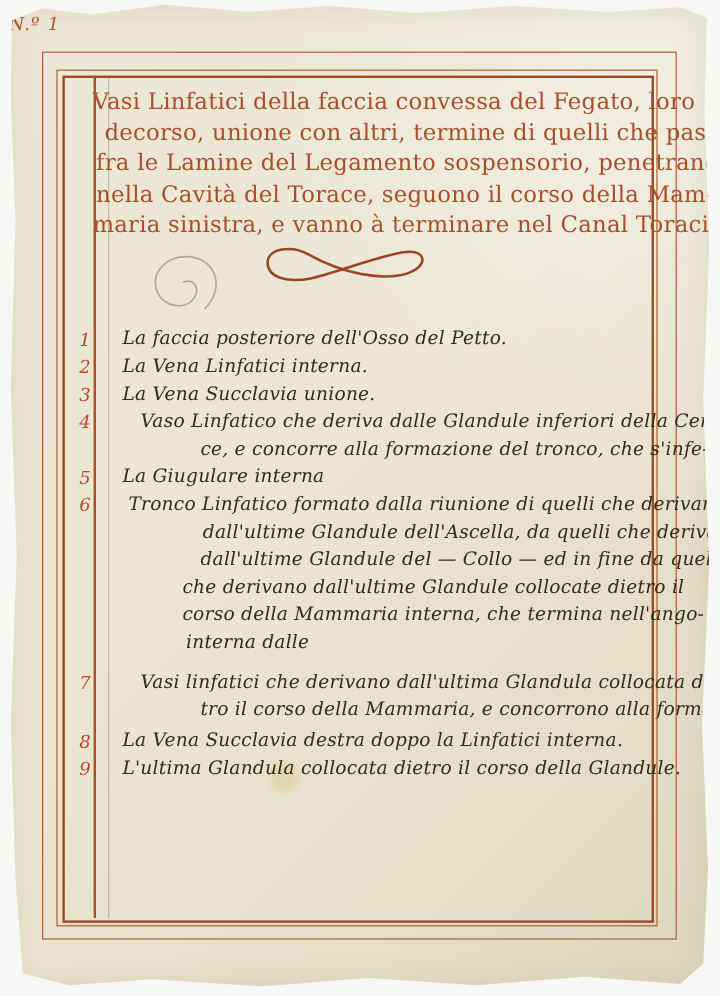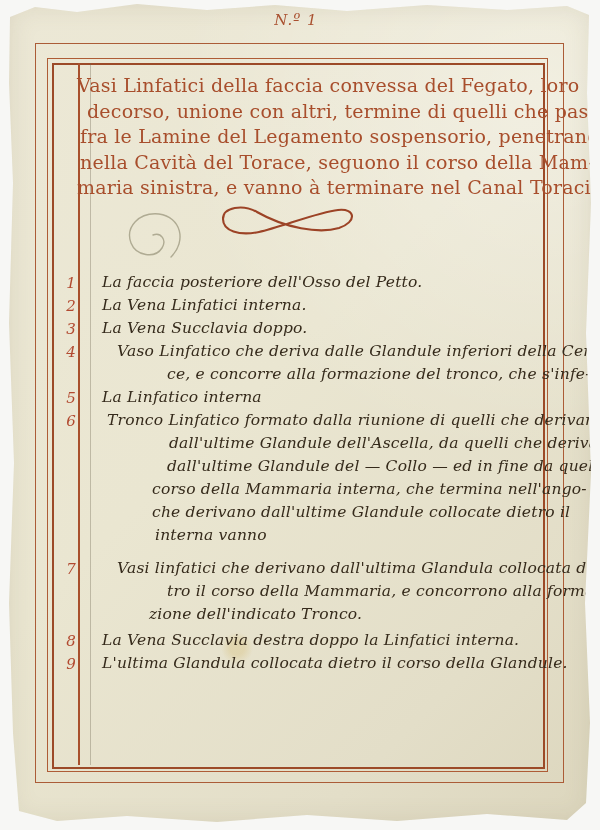--- a/index.html
+++ b/index.html
@@ -20,21 +20,21 @@
     box-shadow:0 3px 9px rgba(80,75,60,.35), inset 0 0 28px rgba(120,105,70,.18);
     clip-path:polygon(
       3px 14px, 28px 4px, 70px 9px, 130px 1px, 200px 7px, 268px 2px, 340px 8px,
       420px 2px, 500px 7px, 560px 3px, 582px 12px, 580px 90px, 584px 200px,
       579px 330px, 584px 470px, 578px 600px, 583px 720px, 579px 800px, 560px 817px,
       480px 811px, 390px 818px, 300px 812px, 210px 819px, 120px 813px, 50px 818px,
       12px 808px, 6px 730px, 2px 600px, 7px 460px, 2px 320px, 6px 180px, 2px 80px
     );
   }
   .page-no{
-    position:absolute;left:0;right:8px;top:8px;text-align:center;
+    position:absolute;left:0;right:8px;top:8px;
     font-style:italic;font-size:15px;color:#a9502f;letter-spacing:1px;
   }
   .outer-frame{
     position:absolute;left:28px;top:40px;width:527px;height:738px;
     border:1px solid #ab5c37;
   }
   .mid-frame{
     position:absolute;left:40px;top:55px;width:499px;height:712px;
     border:1px solid #ae5c36;
   }
@@ -122,49 +122,48 @@
         <div class="line pl47">La faccia posteriore dell'Osso del Petto.</div>
       </div>
 
       <div class="item">
         <div class="num">2</div>
         <div class="line pl47">La Vena Linfatici interna.</div>
       </div>
 
       <div class="item">
         <div class="num">3</div>
-        <div class="line pl47">La Vena Succlavia doppo.</div>
+        <div class="line pl47">La Vena Succlavia unione.</div>
       </div>
 
       <div class="item">
         <div class="num">4</div>
         <div class="line pl62">Vaso Linfatico che deriva dalle Glandule inferiori della Cervi-</div>
         <div class="line pl112">ce, e concorre alla formazione del tronco, che s'infe-</div>
       </div>
 
       <div class="item">
         <div class="num">5</div>
-        <div class="line pl47">La Linfatico interna</div>
+        <div class="line pl47">La Giugulare interna</div>
       </div>
 
       <div class="item">
         <div class="num">6</div>
         <div class="line pl52">Tronco Linfatico formato dalla riunione di quelli che derivano</div>
         <div class="line pl114">dall'ultime Glandule dell'Ascella, da quelli che derivano</div>
         <div class="line pl112">dall'ultime Glandule del — Collo — ed in fine da quelli</div>
+        <div class="line pl97">che derivano dall'ultime Glandule collocate dietro il</div>
         <div class="line pl97">corso della Mammaria interna, che termina nell'ango-</div>
-        <div class="line pl97">che derivano dall'ultime Glandule collocate dietro il</div>
-        <div class="line pl100">interna vanno</div>
+        <div class="line pl100">interna dalle</div>
       </div>
 
       <div class="item gap-top">
         <div class="num">7</div>
         <div class="line pl62">Vasi linfatici che derivano dall'ultima Glandula collocata die-</div>
         <div class="line pl112">tro il corso della Mammaria, e concorrono alla forma-</div>
-        <div class="line pl94">zione dell'indicato Tronco.</div>
       </div>
 
       <div class="item gap-sm">
         <div class="num">8</div>
         <div class="line pl47">La Vena Succlavia destra doppo la Linfatici interna.</div>
       </div>
 
       <div class="item">
         <div class="num">9</div>
         <div class="line pl47">L'ultima Glandula collocata dietro il corso della Glandule.</div>

